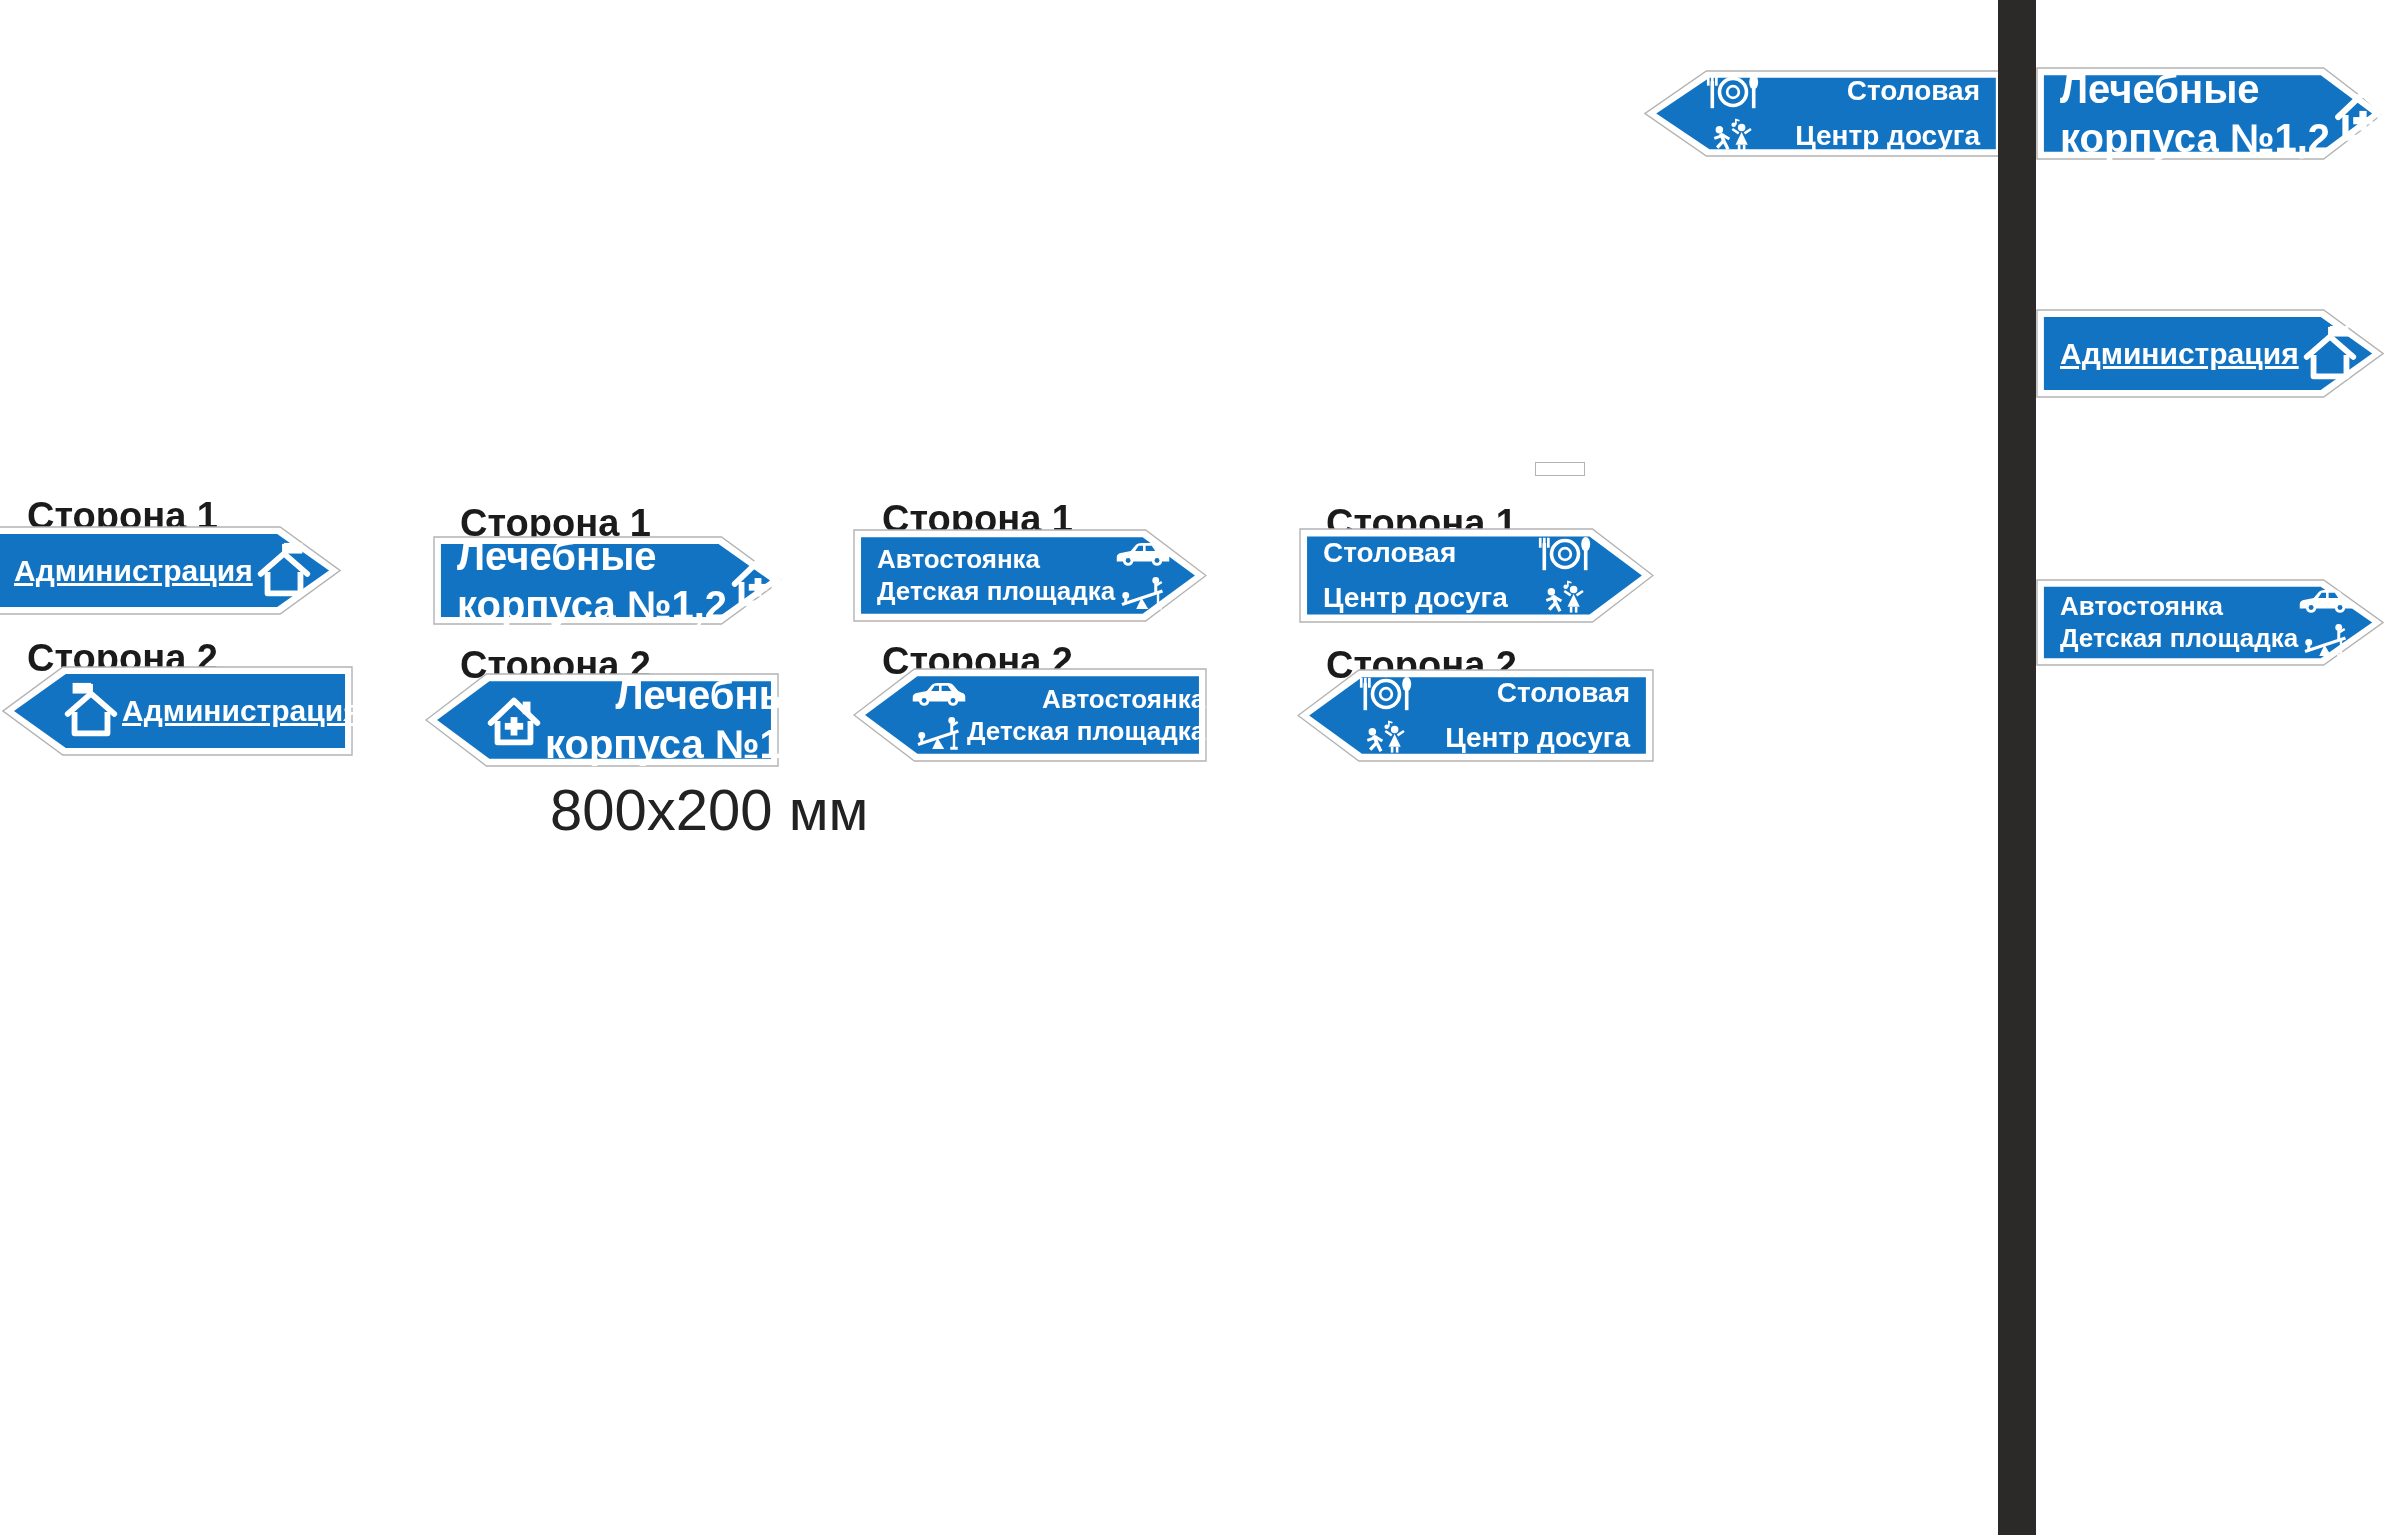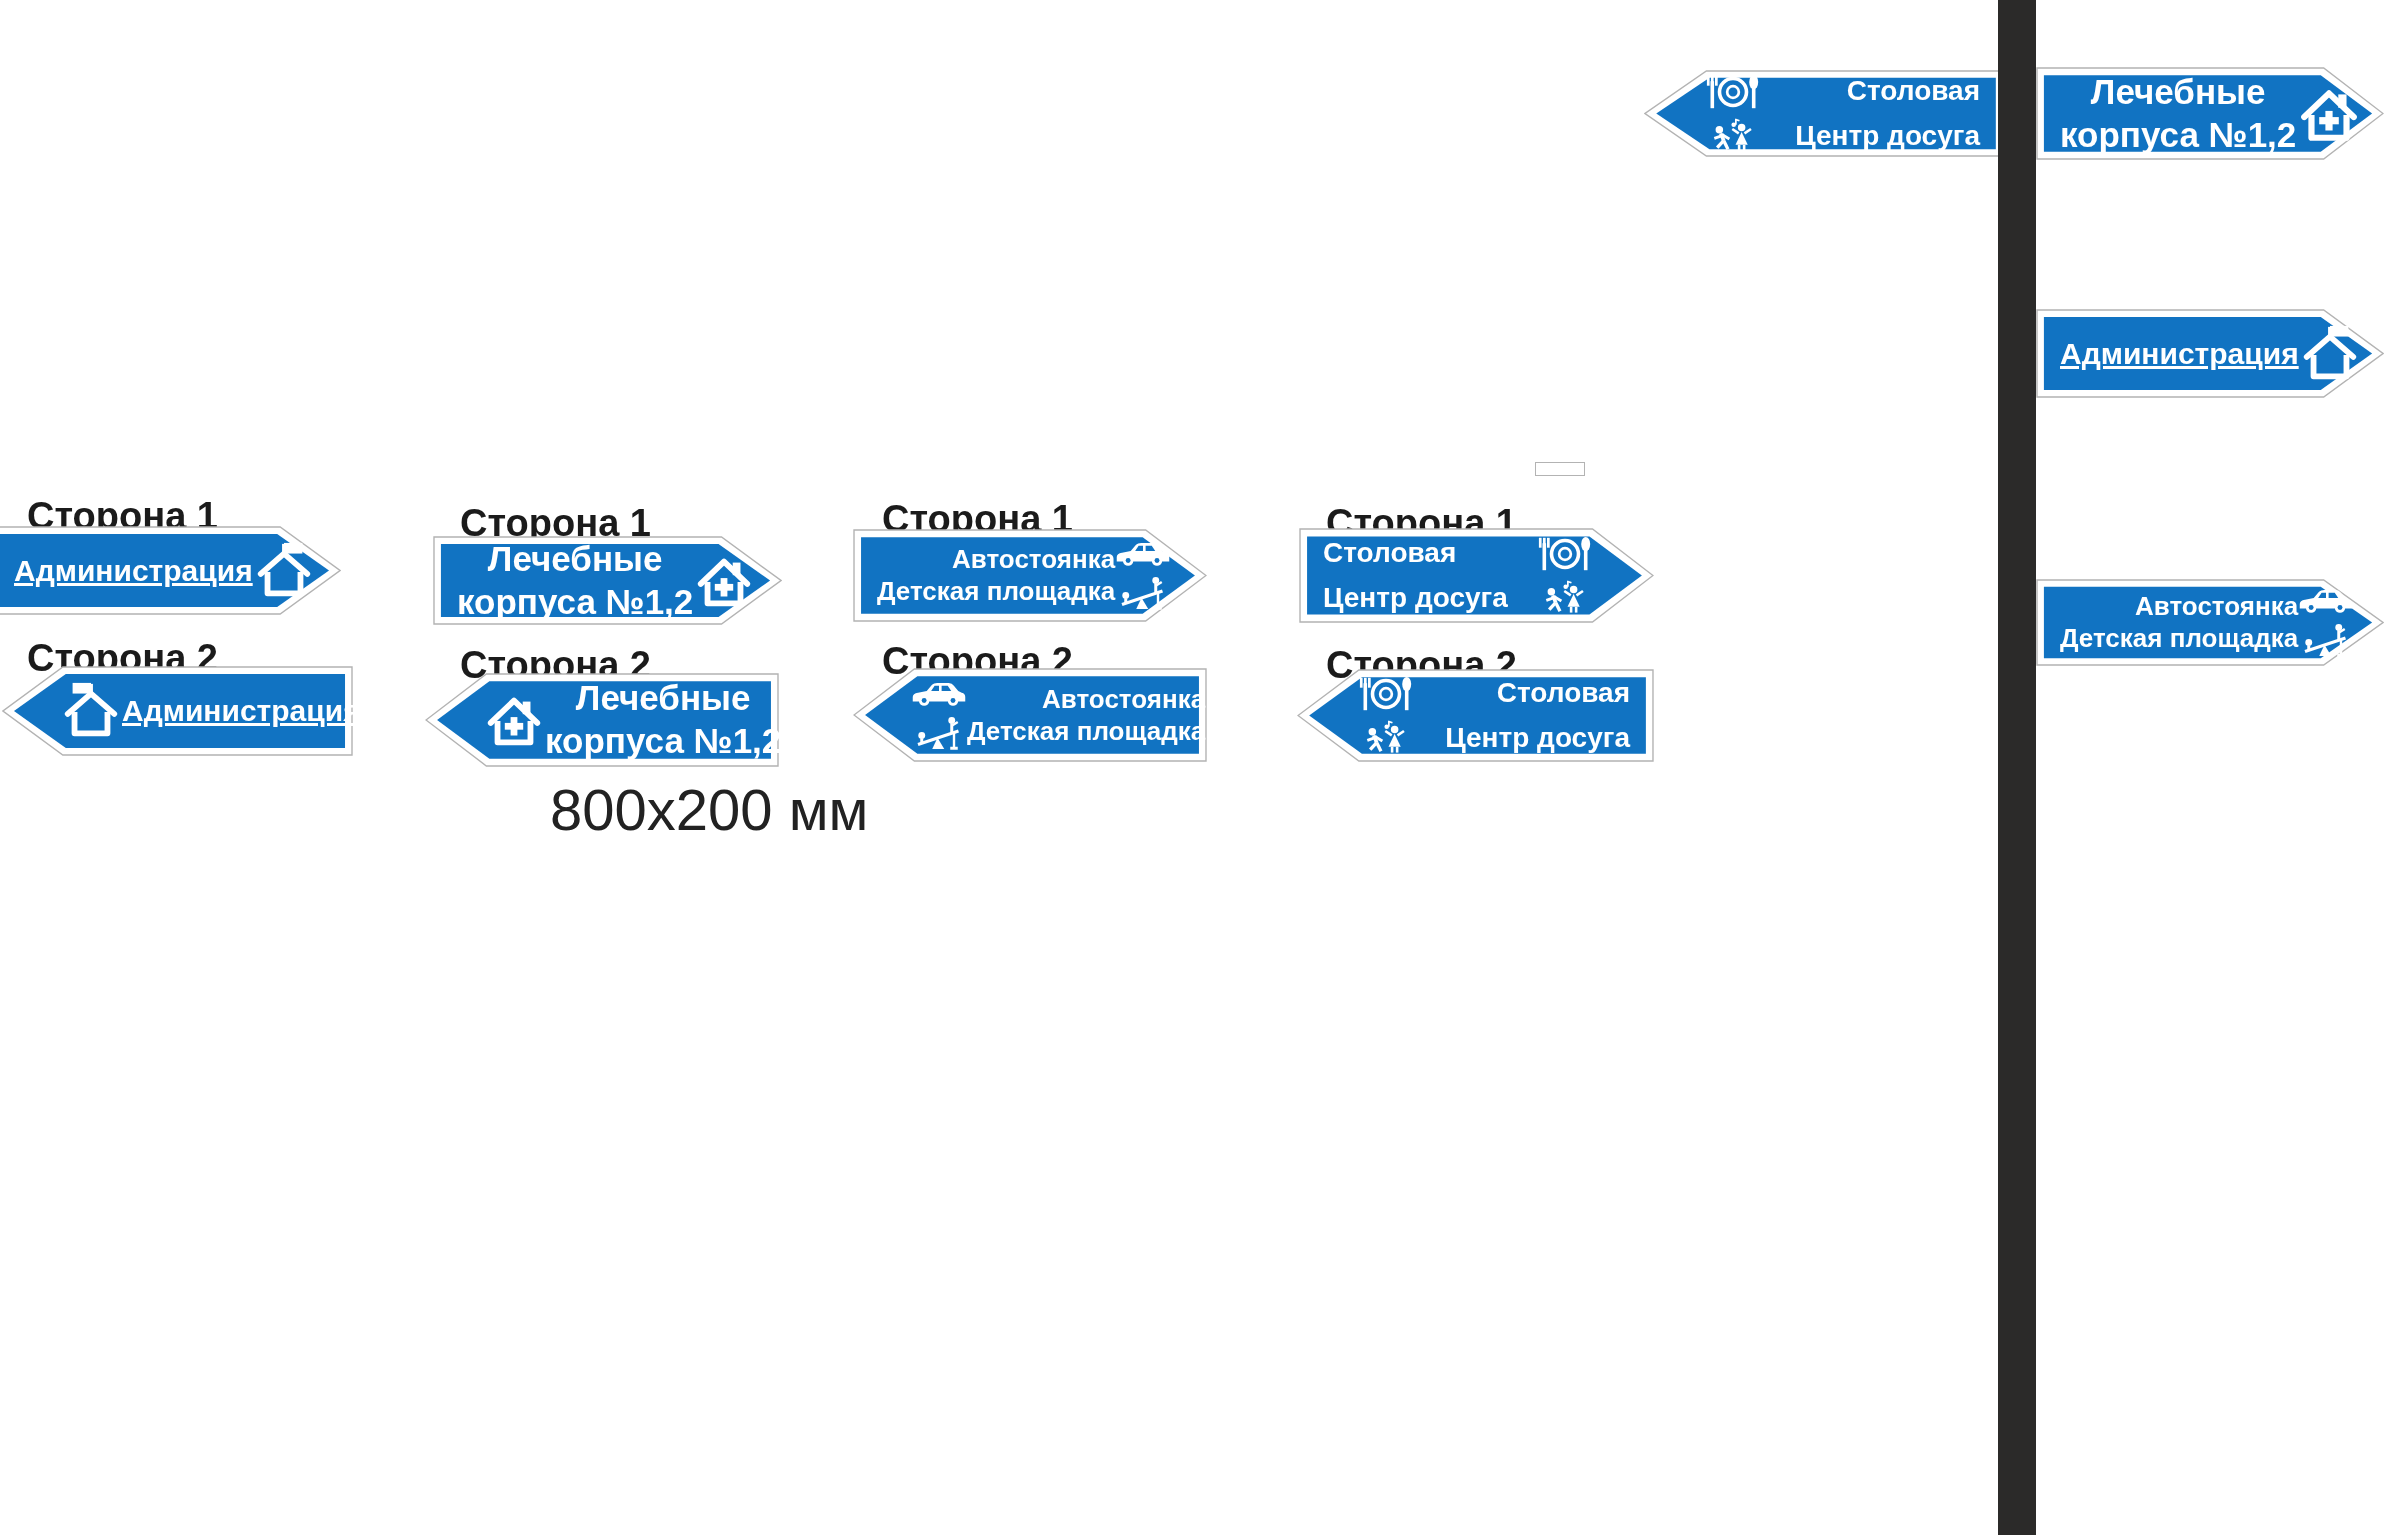--- a/index.html
+++ b/index.html
@@ -35,22 +35,22 @@
   .dir-left  .content{padding:0 16px 0 50px;}
 
   .lines{flex:1;display:flex;flex-direction:column;justify-content:center;}
   .lines span{display:block;white-space:nowrap;}
   .al-left{text-align:left;}
   .al-right{text-align:right;}
 
   .icons{display:flex;flex-direction:column;align-items:center;justify-content:center;gap:7px;}
 
   .t-admin  .lines{font-size:30px;text-decoration:underline;}
-  .t-medical .lines{font-size:35px;line-height:1.22;text-align:center;}
-  .t-parking .lines{font-size:26px;gap:1px;text-align:right;}
+  .t-medical .lines{font-size:40px;line-height:1.22;}
+  .t-parking .lines{font-size:26px;gap:1px;}
   .t-leisure .lines{font-size:28px;gap:13px;}
 
   .w-s{stroke:#fff;fill:none;}
   .w-f{fill:#fff;}
   .b-f{fill:var(--sign_blue);}
 
   .icon-house{width:62px;height:62px;}
   .icon-house-lg{width:66px;height:66px;}
   .icon-dining{width:62px;height:36px;}
   .icon-dancers{width:46px;height:37px;}

